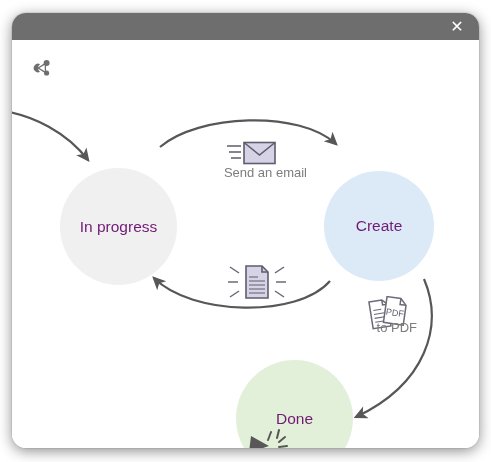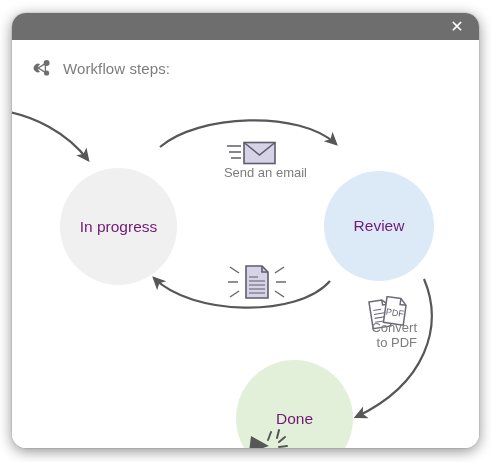--- a/index.html
+++ b/index.html
@@ -169,21 +169,20 @@
         <span id="icon-share">
           <svg width="20" height="20" viewBox="0 0 20 20">
             <path d="M6.2 10 L13.2 5.6" stroke="#6e6e6e" stroke-width="1.3" fill="none"></path>
             <path d="M6.2 10 L13.2 14.4" stroke="#6e6e6e" stroke-width="1.3" fill="none"></path>
             <path d="M13.4 5.8 L13.4 14.2" stroke="#6e6e6e" stroke-width="1.3" fill="none"></path>
             <path d="M8.2 6.3 A4.3 4.3 0 1 0 8.2 13.7 A4.3 4.3 0 0 1 8.2 6.3 Z" fill="#6e6e6e"></path>
             <circle cx="14.6" cy="5.0" r="3.0" fill="#6e6e6e"></circle>
             <circle cx="14.6" cy="15.0" r="2.6" fill="#6e6e6e"></circle>
           </svg>
         </span>
-        <span id="workflow-title">Workflow steps:</span>
       </div>
 
       <svg id="diagram" viewBox="0 0 467 408">
         <defs>
           <marker id="ah" viewBox="0 0 12 12" refX="9" refY="6" markerWidth="7" markerHeight="7" orient="auto-start-reverse">
             <path d="M0.5 1 L11 6 L0.5 11 L3.2 6 Z" fill="#575757"></path>
           </marker>
         </defs>
 
         <path d="M-16 70 C 22 74, 56 94, 76 120" fill="none" stroke="#575757" stroke-width="2.2" marker-end="url(#ah)"></path>
@@ -193,21 +192,21 @@
         <path d="M318 241 C 286 278, 180 276, 142 238" fill="none" stroke="#575757" stroke-width="2.2" marker-end="url(#ah)"></path>
 
         <path d="M412 239 C 432 286, 414 344, 344 377" fill="none" stroke="#575757" stroke-width="2.2" marker-end="url(#ah)"></path>
       </svg>
 
       <div class="node" id="node-inprogress">
         <span>In progress</span>
       </div>
 
       <div class="node" id="node-review">
-        <span>Review</span>
+        <span>Create</span>
       </div>
 
       <div class="node" id="node-done">
         <span>Done</span>
       </div>
 
       <div class="icon-wrap" id="icon-email">
         <svg width="52" height="26" viewBox="0 0 52 26">
           <line x1="1" y1="6" x2="15" y2="6" stroke="#5d5d6b" stroke-width="1.6"></line>
           <line x1="3" y1="12" x2="15" y2="12" stroke="#5d5d6b" stroke-width="1.6"></line>
@@ -269,19 +268,18 @@
             <line x1="38" y1="31" x2="32" y2="27"></line>
           </g>
           <path d="M3 36 L6 12 L24 22 L15 25 L12 33 Z" fill="#575757"></path>
         </svg>
       </div>
 
       <div class="edge-label" id="label-email">Send an email</div>
 
 
       <div class="edge-label" id="label-pdf">
-        <div>Convert</div>
         <div>to PDF</div>
       </div>
 
     </div>
   </div>
 </div>
 
 </body></html>

